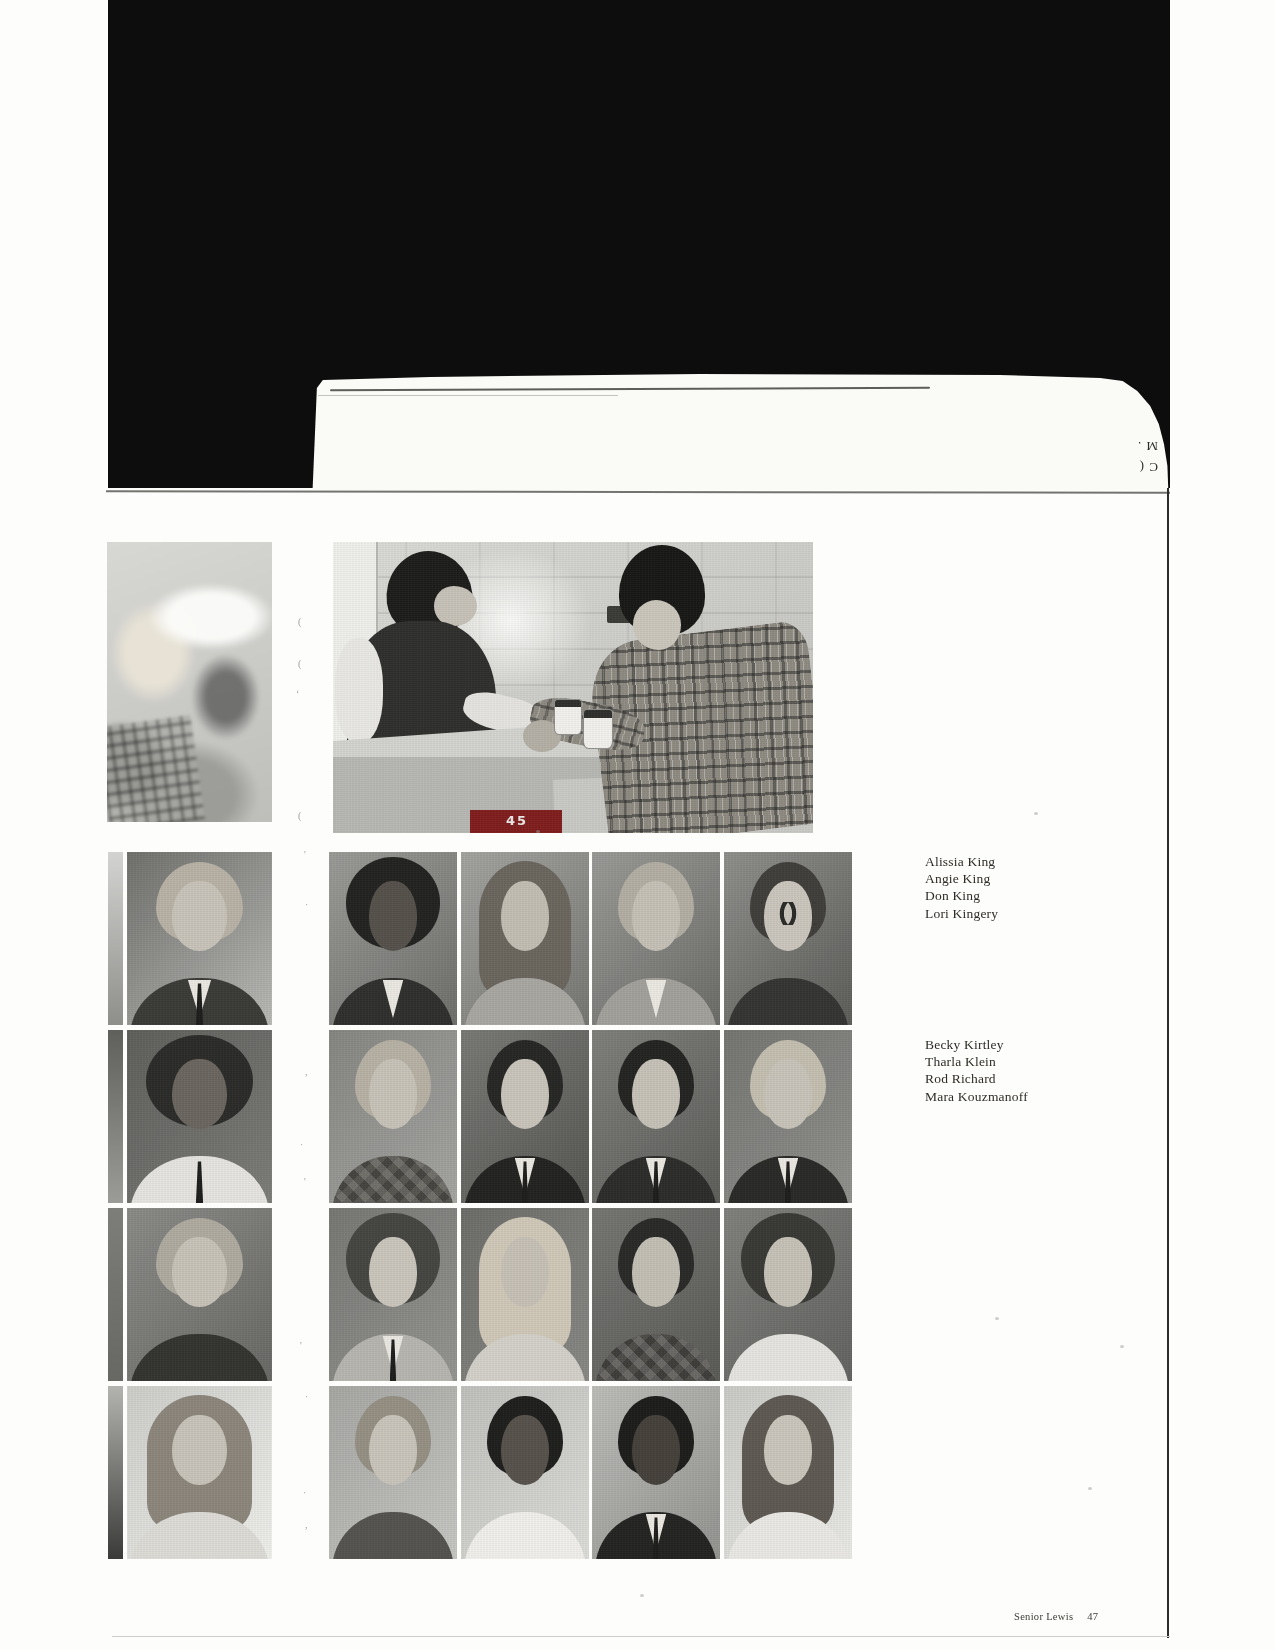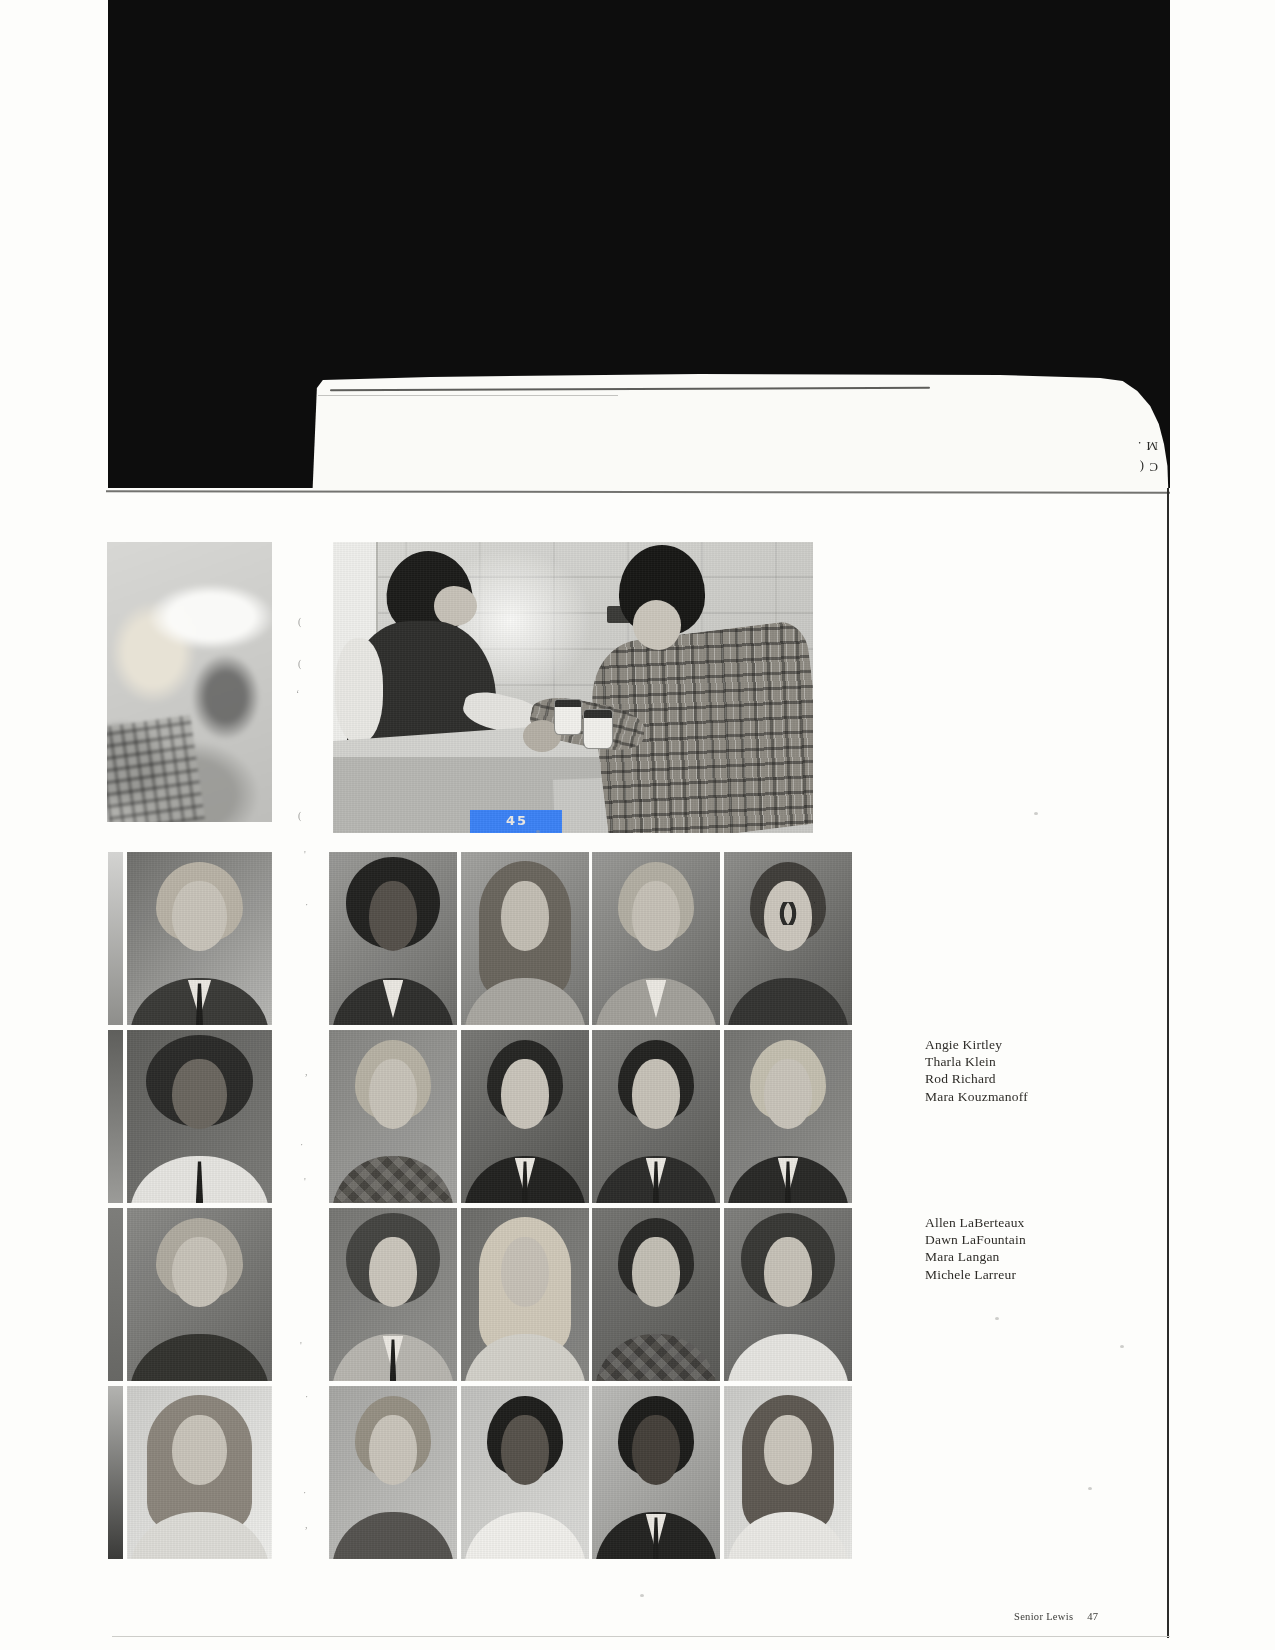--- a/index.html
+++ b/index.html
@@ -58,21 +58,21 @@
   .w-shirt{position:absolute;left:0.5%;top:33%;width:10%;height:36%;background:#e9e8e4;border-radius:45%;}
   .w-sleeve{position:absolute;left:27%;top:53%;width:17%;height:12%;background:#e5e4e0;
       border-radius:40%;transform:rotate(14deg);}
   .cd-counter{position:absolute;left:-2%;top:65%;width:64%;height:13%;background:#d3d3cf;
       transform:rotate(-4deg);border-radius:4px;}
   .cd-front{position:absolute;left:0;top:74%;width:58%;height:26%;background:#b7b7b3;}
   .cd-table{position:absolute;left:46%;top:80%;width:56%;height:22%;background:#c9c9c5;transform:rotate(-2deg);}
   .cd-tray{position:absolute;left:-1%;top:79%;width:19%;height:20%;transform:rotate(-3deg);border-radius:3px;
       background:repeating-linear-gradient(90deg,rgba(200,200,196,.5) 0 3px,transparent 3px 8px),
                  repeating-linear-gradient(0deg,rgba(200,200,196,.35) 0 2px,transparent 2px 7px),#39393    6;}
-  .cd-sign{position:absolute;left:137px;top:268px;width:92px;height:23px;background:#3b82f6;}
+  .cd-sign{position:absolute;left:137px;top:268px;width:92px;height:23px;background:#7f1d1d;}
   .cd-sign span{position:absolute;left:36px;top:3px;font-family:"DejaVu Sans",sans-serif;font-weight:bold;
       font-size:13px;color:#eceae6;letter-spacing:2px;}
   .g-hair{position:absolute;left:59.5%;top:1%;width:18%;height:31%;background:#171715;
       border-radius:50% 50% 42% 46%/55% 55% 42% 42%;}
   .g-face{position:absolute;left:62.5%;top:20%;width:10%;height:17%;background:#cbc6bc;
       border-radius:48% 52% 46% 54%/50% 50% 50% 50%;}
   .plaid{background:repeating-linear-gradient(4deg,rgba(25,25,23,.45) 0 3px,transparent 3px 15px),
       repeating-linear-gradient(94deg,rgba(25,25,23,.4) 0 3px,transparent 3px 15px),
       repeating-linear-gradient(94deg,rgba(245,245,242,.35) 0 1px,transparent 1px 8px),#8e8a82;}
   .g-shirt{position:absolute;left:55%;top:31%;width:46%;height:70%;transform:rotate(-7deg);
@@ -297,31 +297,31 @@
         <div class="face"></div>
         <div class="body"></div>
       </div>
       <div class="portrait h-long" style="left: 127px; top: 1386px; width: 145px; height: 173px; --bg1: #cdcdca; --bg2: #efefec; --hair: #8c867c; --skin: #c9c4ba; --top: #dddcd7;">
         <div class="hair"></div>
         <div class="face"></div>
         <div class="body"></div>
       </div>
     </div>
 
+  <div class="names nb0">
+    <div class="nm">Alissia King</div>
+    <div class="nm">Angie King</div>
+    <div class="nm">Don King</div>
+    <div class="nm">Lori Kingery</div>
+  </div>
   <div class="names nb1">
-    <div class="nm">Angie Kirtley</div>
+    <div class="nm">Becky Kirtley</div>
     <div class="nm">Tharla Klein</div>
     <div class="nm">Rod Richard</div>
     <div class="nm">Mara Kouzmanoff</div>
-  </div>
-  <div class="names nb2">
-    <div class="nm">Allen LaBerteaux</div>
-    <div class="nm">Dawn LaFountain</div>
-    <div class="nm">Mara Langan</div>
-    <div class="nm">Michele Larreur</div>
   </div>
 
   <div class="footer">
     <span class="f-label">Senior Lewis</span><span class="f-num">47</span>
   </div>
 
   <div id="marks">
       <div class="gmark" style="left: 298px; top: 616px;">(</div>
       <div class="gmark" style="left: 298px; top: 658px;">(</div>
       <div class="gmark" style="left: 296px; top: 688px;">ʻ</div>

